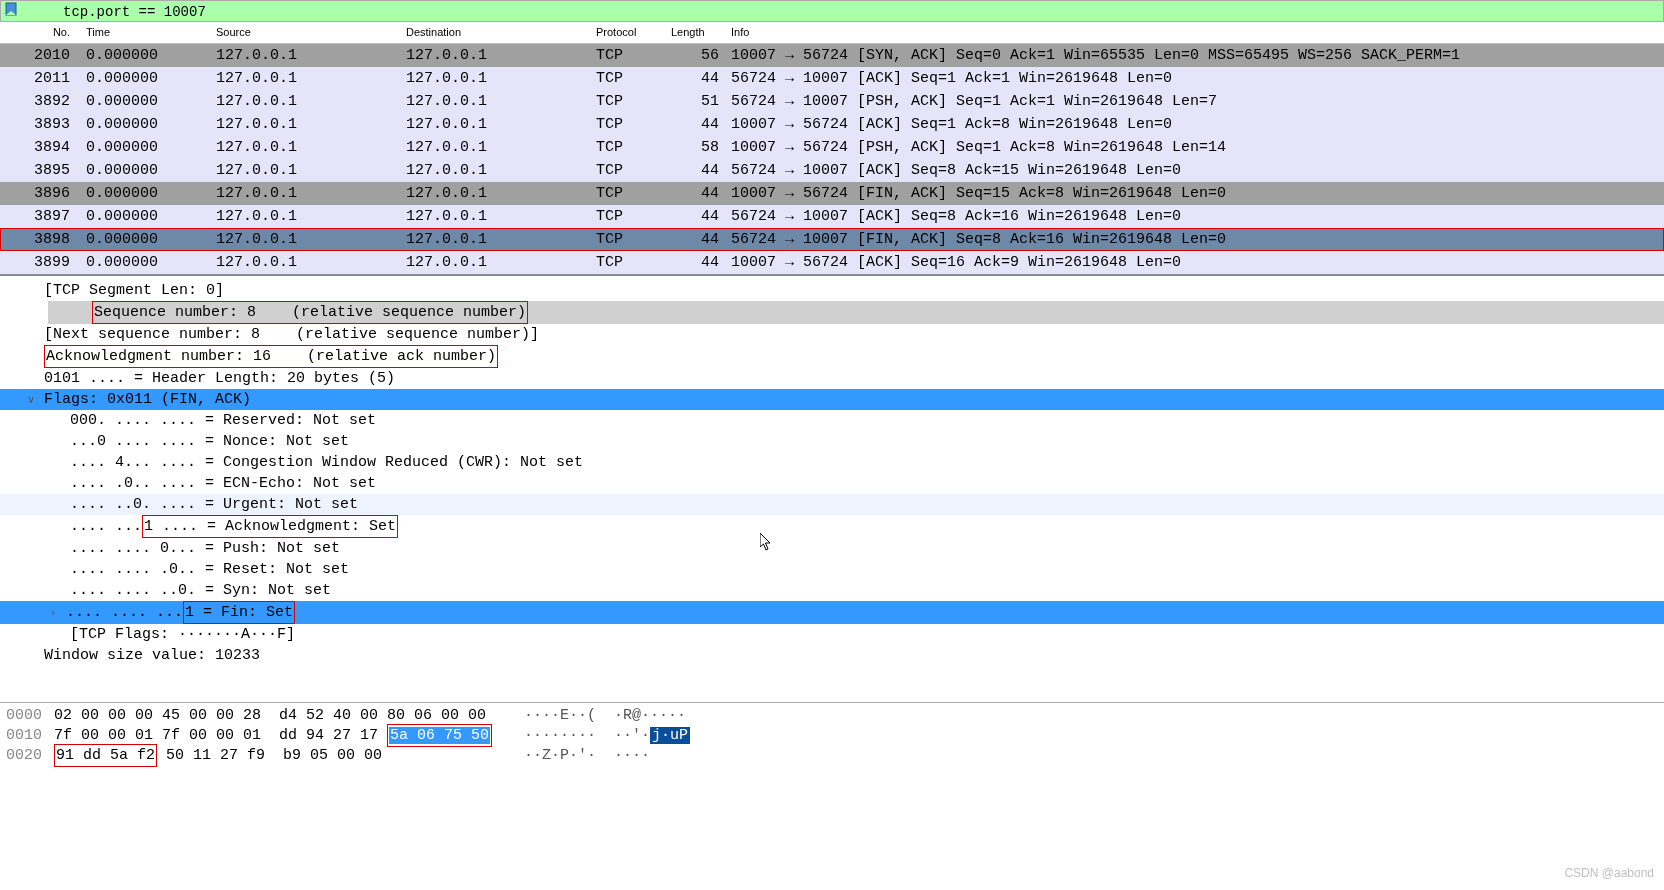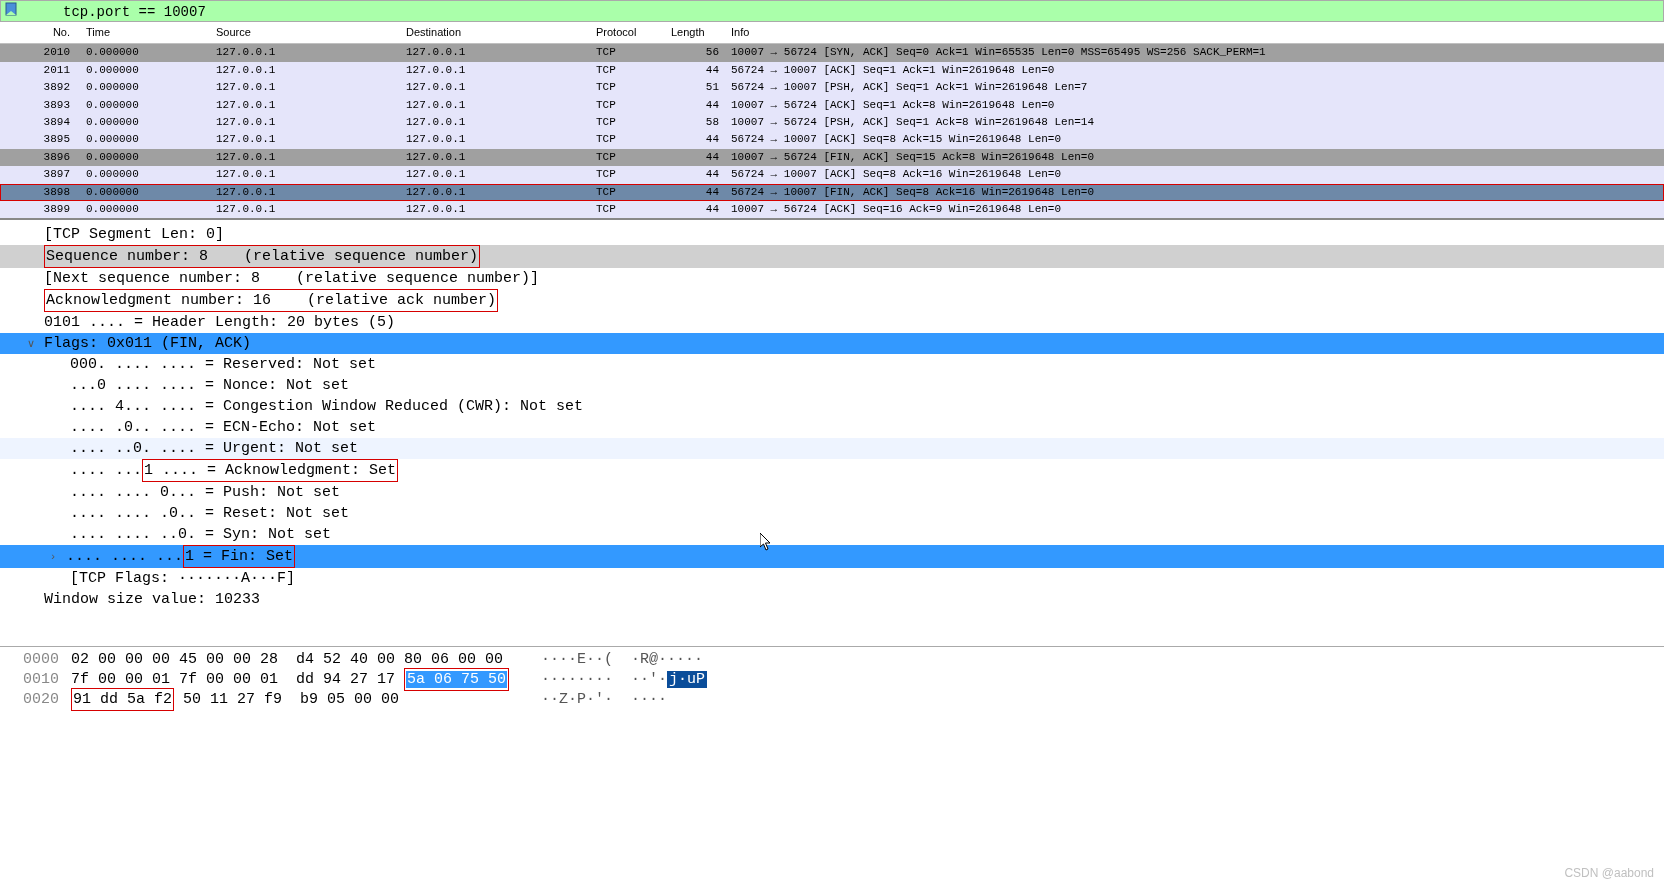--- a/index.html
+++ b/index.html
@@ -37,41 +37,41 @@
   .packet-header div, .packet-row div { padding: 1px 6px; box-sizing: border-box; white-space:nowrap; overflow:hidden;}
   .col-no { width: 80px; text-align:right; padding-right:10px !important;}
   .col-time { width: 130px; }
   .col-src { width: 190px; }
   .col-dst { width: 190px; }
   .col-proto { width: 75px; }
   .col-len { width: 60px; text-align:right;}
   .col-len-head { width: 60px; text-align:left;}
   .col-info { flex: 1; }
   .packet-rows { }
-  .packet-row { display: flex; font-family:"Consolas","Courier New",monospace; font-size:11px; white-space:pre;}
+  .packet-row { display: flex; font-family:"Consolas","Courier New",monospace; font-size:15px; white-space:pre;}
   .packet-row.even { background: #e5e5fa; align-items: flex-end; }
   .packet-row.gray { background: #a0a0a0; }
   .packet-row.sel  { background: #6e89a8; color:#000;}
   .packet-row .col-info { white-space: pre; }
   .red-outline { outline: 1.5px solid #d60000; outline-offset: -1px; }
 
   .details-pane {
     border-top: 1px solid #888;
     padding: 4px 0 4px 0;
     background: #fff;
     height: 418px;
     overflow:hidden;
   }
   .detail-line {
     padding: 0 0 0 44px;
     white-space: pre;
     font-family:"Consolas","Courier New",monospace;
     font-size:15px;
   }
-  .detail-line.sel { background: #d0d0d0; }
+  .detail-line.sel { background: #d0d0d0; margin-left: 48px; }
   .detail-line.blue { background: #3399ff; }
   .detail-line .tree-toggle {
     display:inline-block;
     width:14px;
     margin-left:-20px;
     margin-right:6px;
     text-align:center;
     font-family:sans-serif;
     font-size:11px;
     color:#555;
@@ -81,21 +81,21 @@
   .red-box { border: 1.5px solid #d60000; padding: 0 1px; display:inline-block;}
   
   .hex-pane {
     border-top: 1px solid #aaa;
     background:#fff;
     padding: 2px 0;
     font-family:"Consolas","Courier New",monospace;
     font-size:15px;
   }
   .hex-row { display:flex; padding:0 6px; height:20px; align-items:center;}
-  .hex-off { width:48px; color:#888;margin-left:17px;}
+  .hex-off { width:48px; color:#888;}
   .hex-bytes { width:470px; white-space:pre;}
   .hex-ascii { white-space:pre; color:#555;}
   .hl-blue { background:#3399ff; color:#fff; padding:0 1px;}
   .ascii-blue { background:#0a4d9a; color:#fff; padding:0 2px;}
 
   .watermark{
     position:fixed;
     right:10px;
     bottom:8px;
     color:#c0c0c0;

